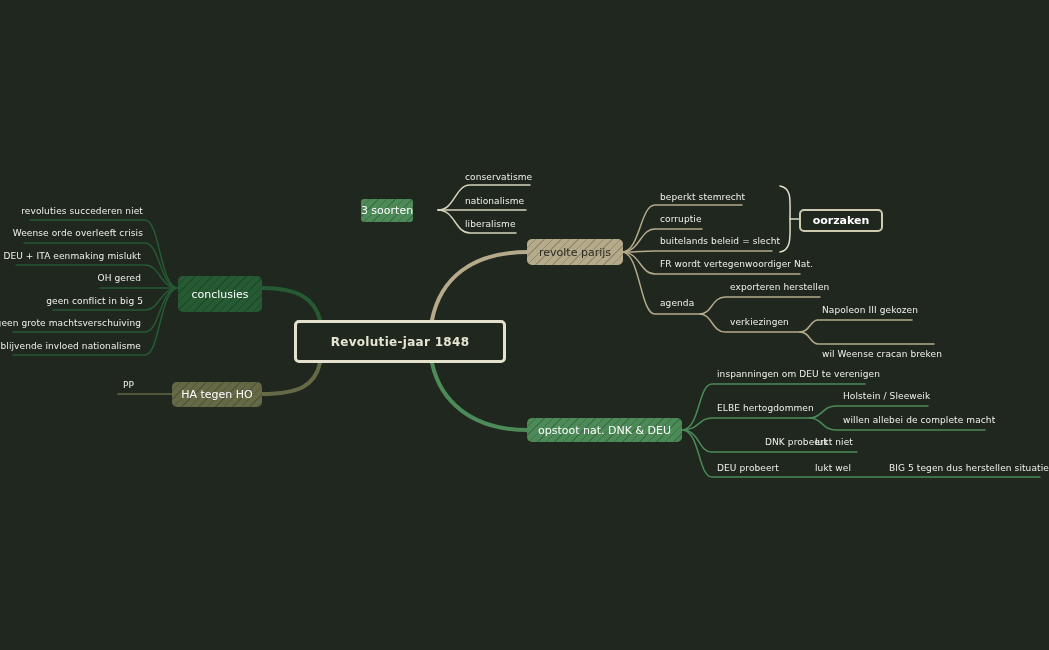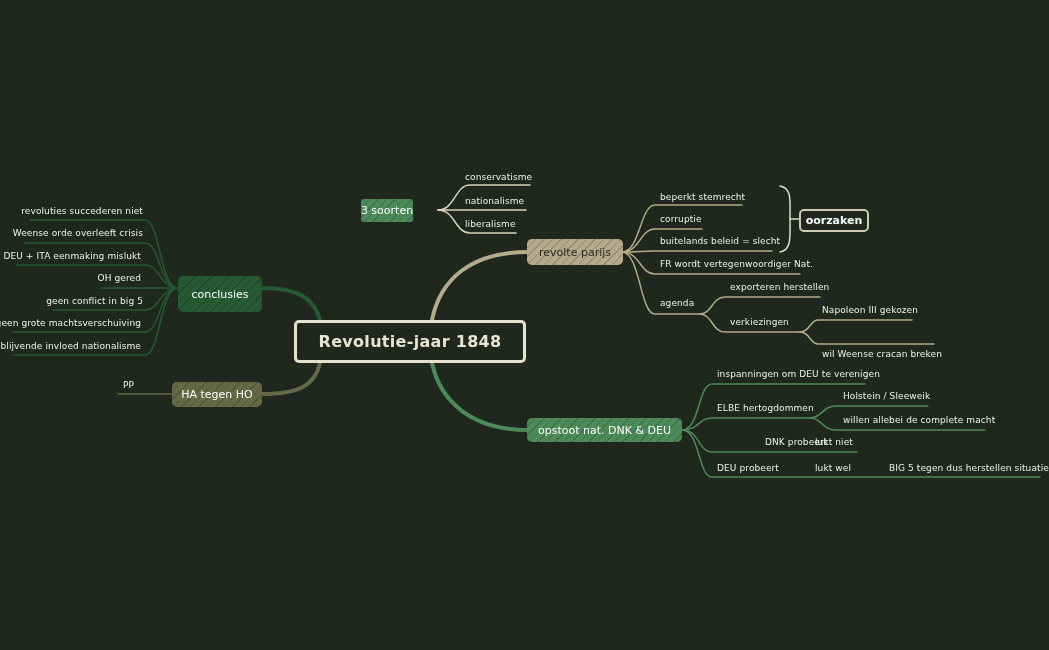--- a/index.html
+++ b/index.html
@@ -14,35 +14,35 @@
   .lbl {
     position:absolute; color:#f2f2ea; font-size:9px; white-space:nowrap;
     line-height:11px; letter-spacing:0.1px;
   }
   .lbl.right { text-align:right; }
   .node {
     position:absolute; display:flex; align-items:center; justify-content:center;
     white-space:nowrap; box-sizing:border-box;
   }
   .central {
-    left:294px; top:320px; width:232px; height:43px;
+    left:294px; top:320px; width:212px; height:43px;
     border:3px solid #e4e2cc; border-radius:5px; background:#1f271f;
-    color:#e7e5d1; font-size:16px; font-weight:bold; letter-spacing:0.3px;
+    color:#e7e5d1; font-size:12px; font-weight:bold; letter-spacing:0.3px;
   }
   .main-topic {
     border-radius:5px; color:#ffffff; font-size:11px;
     background-image:repeating-linear-gradient(135deg, rgba(0,0,0,0.18) 0 1px, transparent 1px 6px);
   }
   .t-green { background-color:#4c8a58; }
   .t-beige { background-color:#b5aa8a; color:#2a2a22; }
   .t-dark { background-color:#255a33; }
   .t-olive { background-color:#656946; }
   .t-soort { background-color:#4c8a58; border-radius:3px; }
   .summary {
-    left:799px; top:209px; width:70px; height:23px;
+    left:799px; top:209px; width:84px; height:23px;
     border:2px solid #cfcbb2; border-radius:5px; background:#1f271f;
     color:#ffffff; font-size:11px; font-weight:bold;
   }
 </style>
 </head>
 <body>
 
 <div id="canvas">
 
 <svg id="links" width="1049" height="650">

